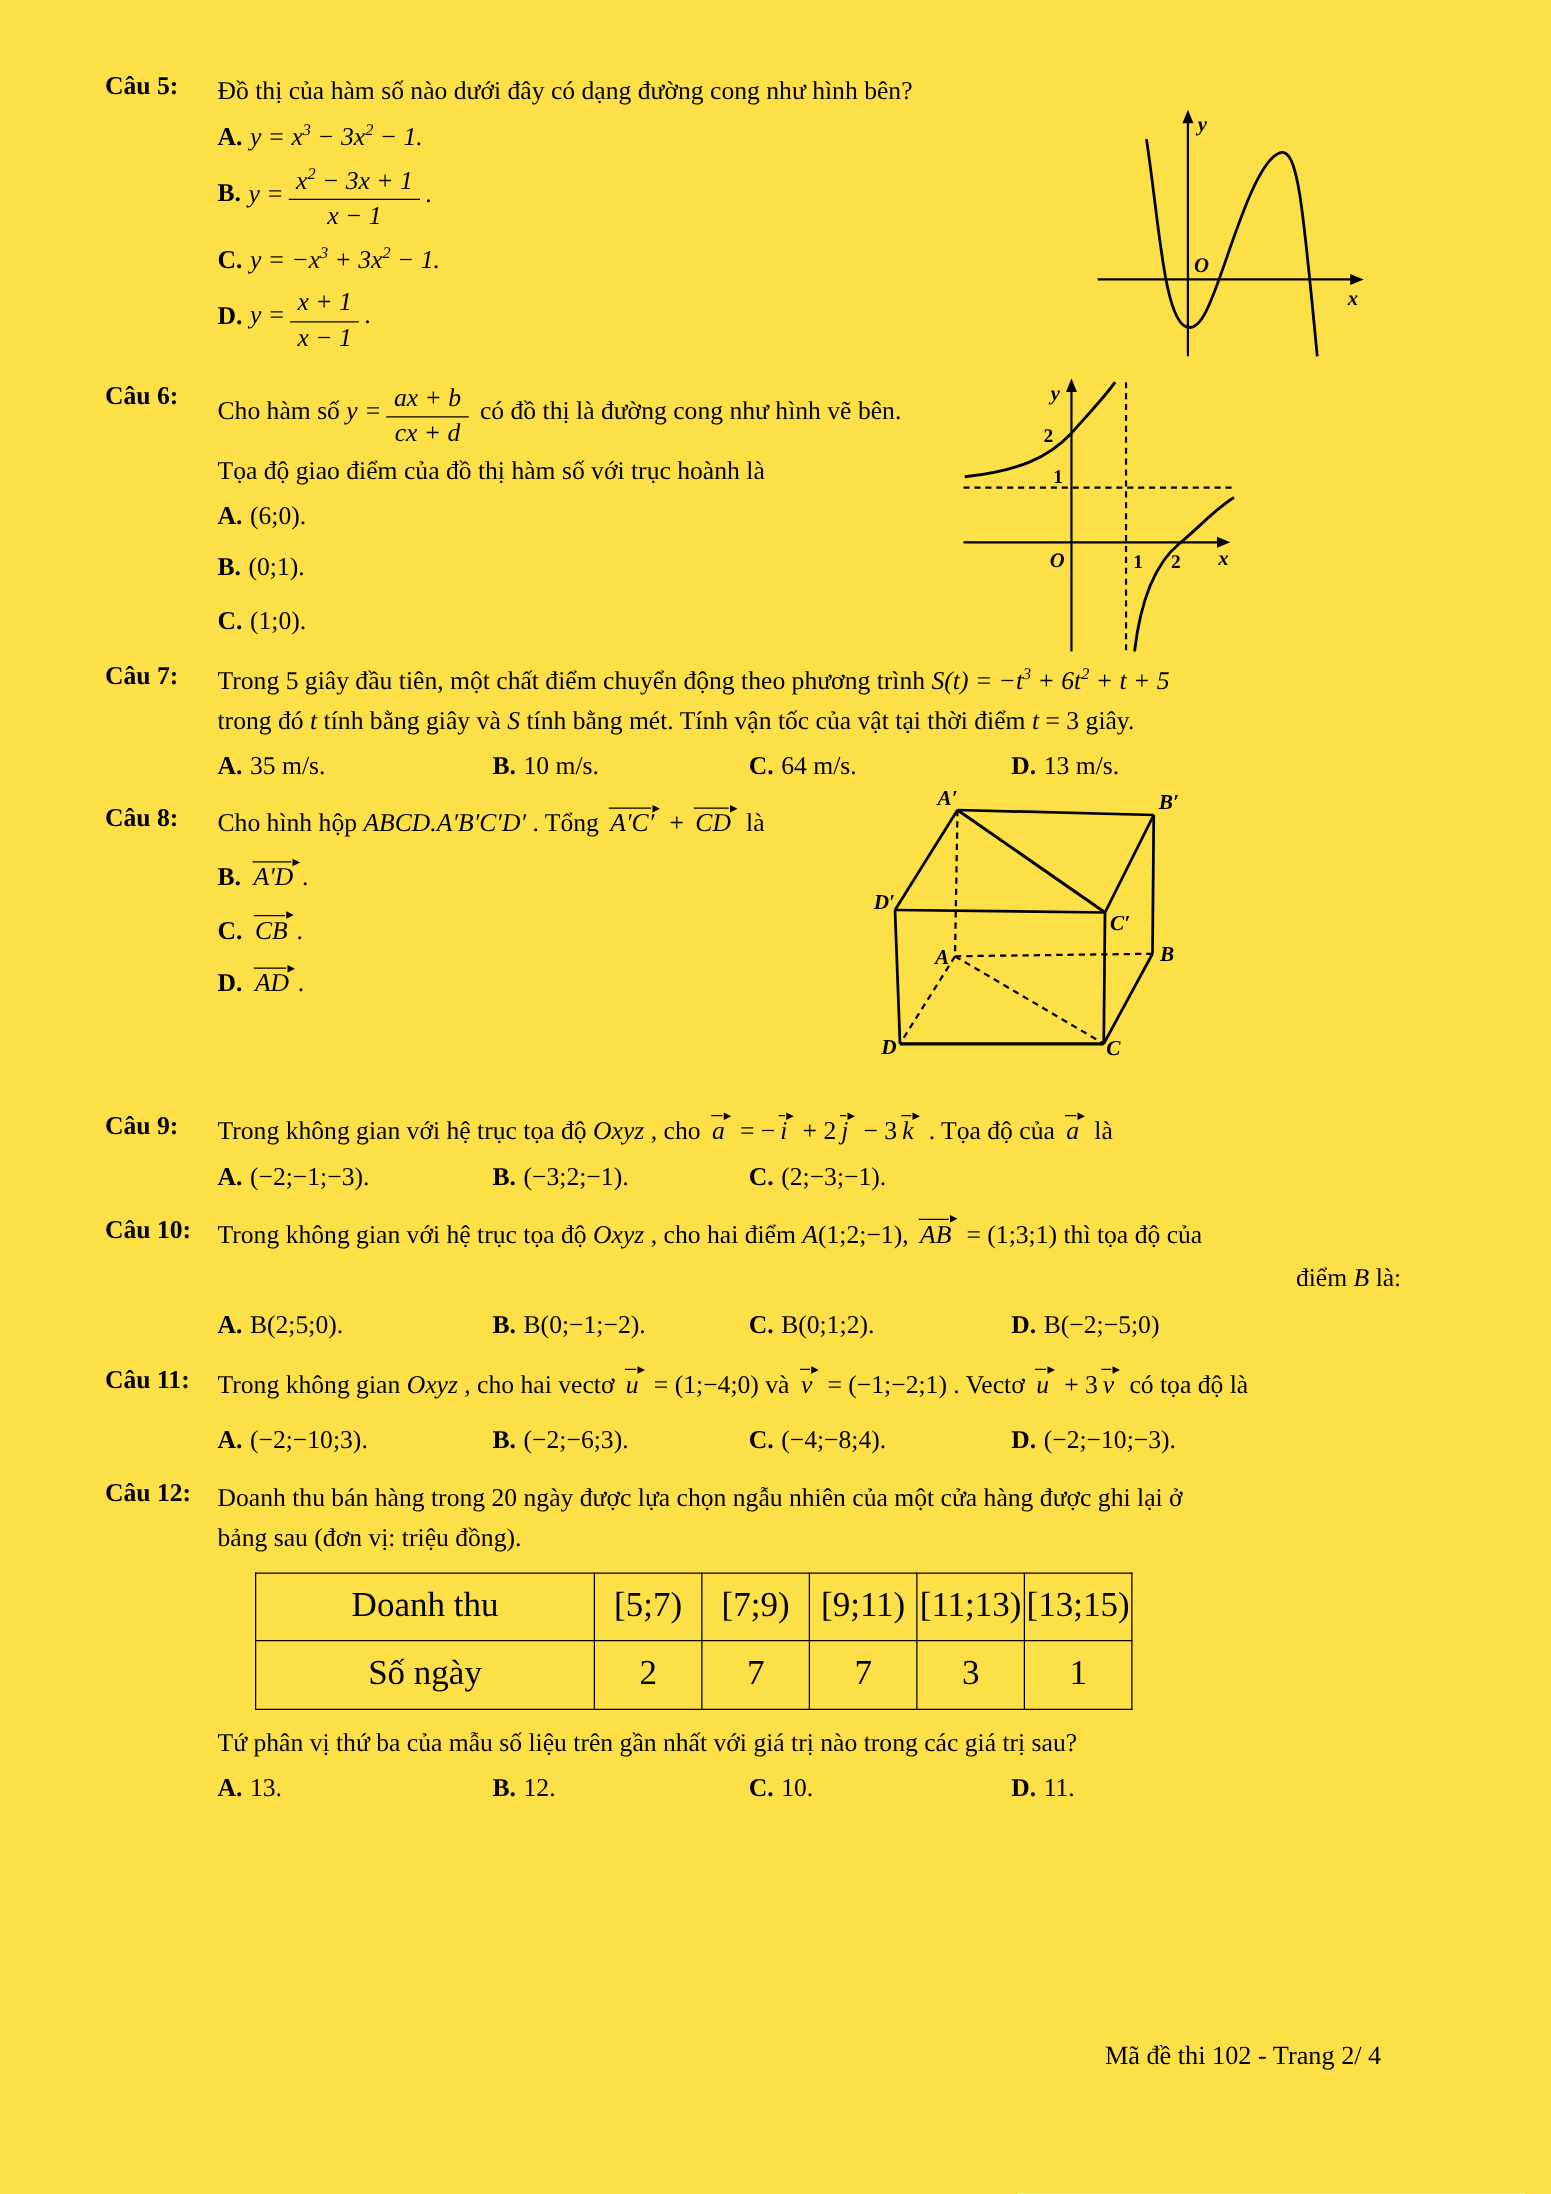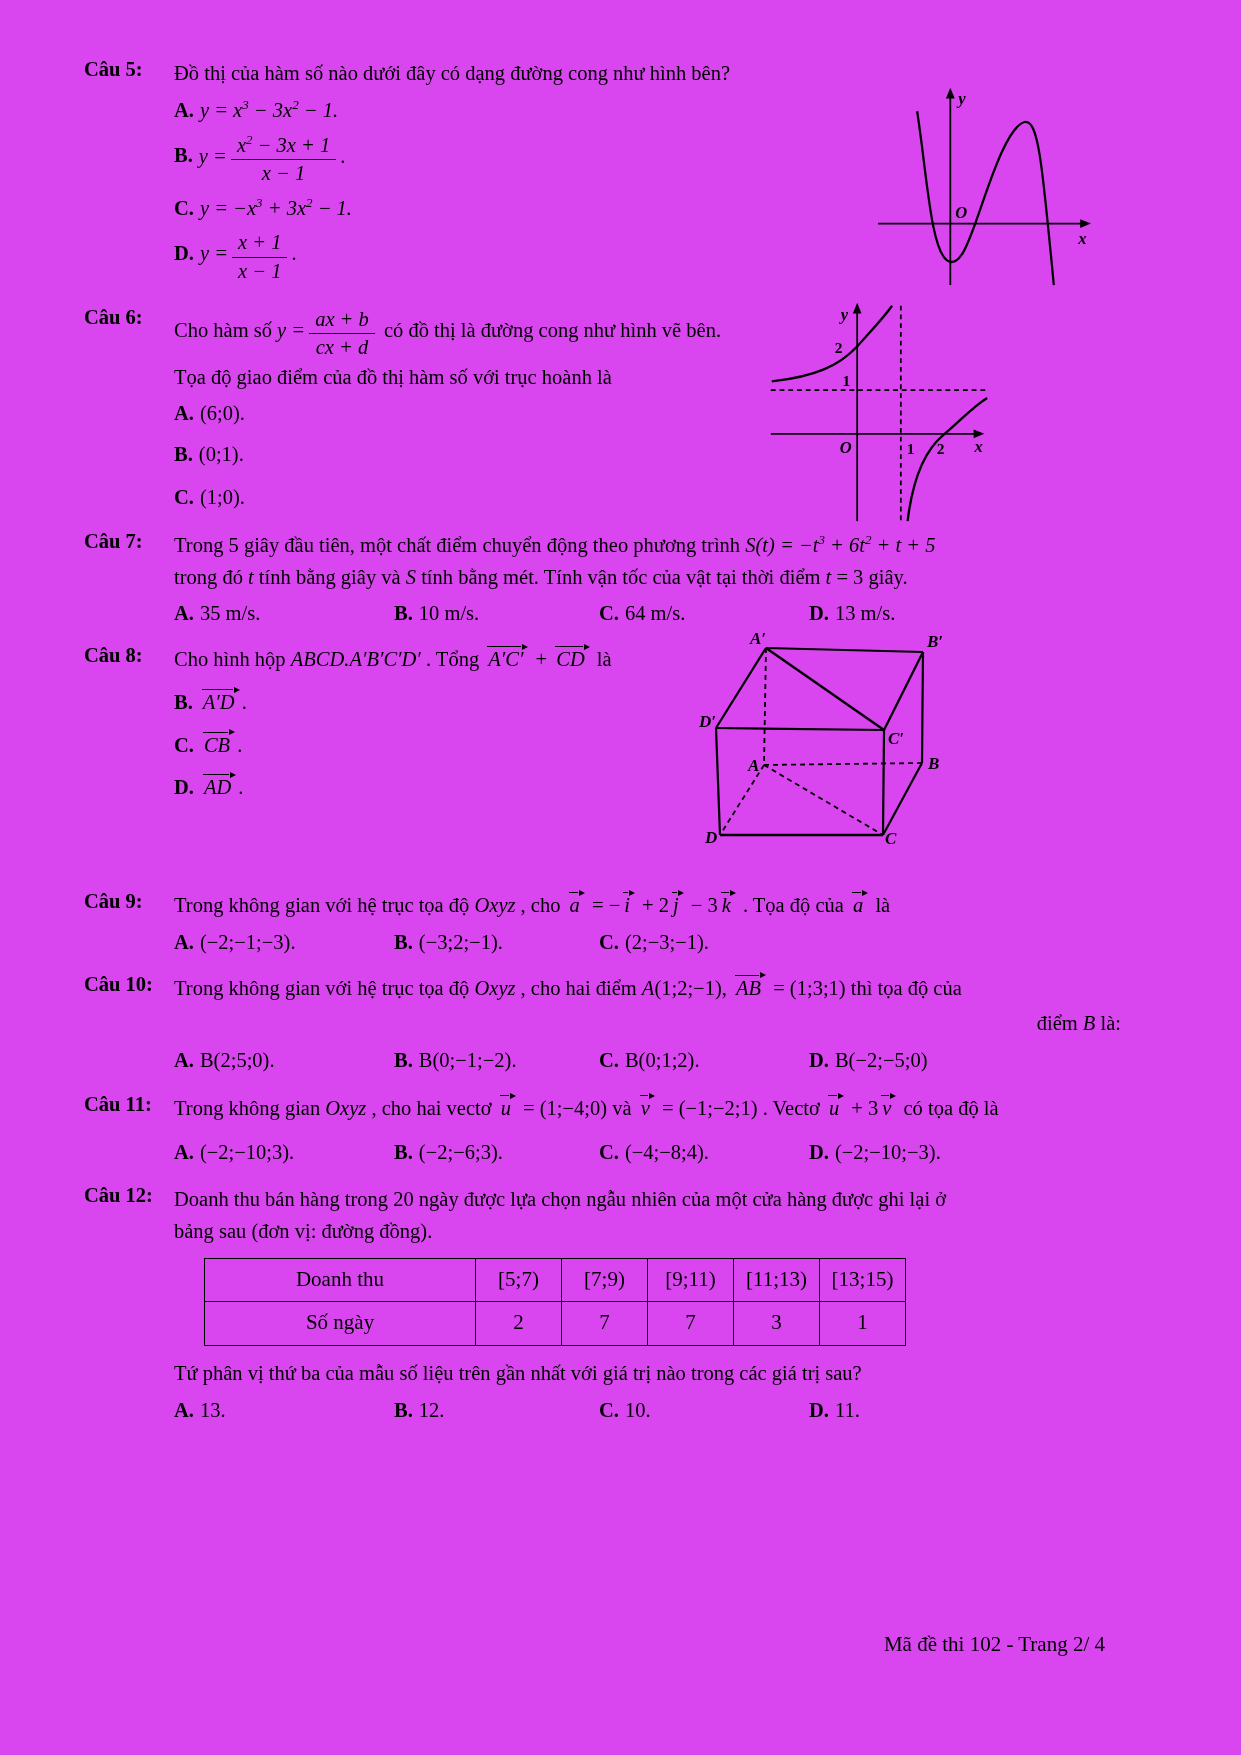--- a/index.html
+++ b/index.html
@@ -1,19 +1,19 @@
 <!DOCTYPE html>
 <html><head>
 <meta charset="utf-8">
 <style>
   html,body{margin:0;padding:0;background:#ffffff;}
   .page{
     position:relative;
     width:1241px;height:1755px;
-    background:#d946ef;
+    background:#fde047;
     color:#000;
     font-family:"Liberation Serif","DejaVu Serif",serif;
     font-size:20.5px;
     overflow:hidden;
   }
   .content{padding-top:58px;}
   .q{position:relative;}
   .qlabel{position:absolute;left:84px;top:0;width:88px;font-weight:700;}
   .qc{margin-left:174px;margin-right:120px;line-height:1.55;}
   .stem{line-height:1.55;}
@@ -29,21 +29,21 @@
   .vec::before{content:"";position:absolute;left:1px;right:6px;top:1px;border-top:1.5px solid #000;}
   .vec::after{content:"";position:absolute;right:-1px;top:-1.2px;width:0;height:0;
     border-left:6px solid #000;border-top:3px solid transparent;border-bottom:3px solid transparent;}
   .fig{position:absolute;}
   .fig5{left:872px;top:24px;}
   .fig6{left:765px;top:-8px;}
   .fig8{left:698px;top:-14px;}
   svg .lbl{font-family:"Liberation Serif",serif;font-style:italic;font-weight:700;font-size:17px;}
   svg .tk{font-family:"Liberation Serif",serif;font-style:normal;font-weight:700;font-size:16px;}
   .dtable{border-collapse:collapse;margin:10px 0 12px 30px;}
-  .dtable td{border:1.7px solid #000;text-align:center;padding:4px 0 6px;font-size:21px;}
+  .dtable td{border:1.7px solid #000;text-align:center;padding:4px 0 6px;font-size:28px;}
   .dtable .c0{width:270px;}
   .dtable .cb{width:85px;}
   .footer{position:absolute;top:1632px;right:136px;font-size:21px;}
   .mb-a{margin-bottom:20px;}
   .mb-b{margin-bottom:16px;}
   .mb-c{margin-bottom:14px;}
   .mb-d{margin-bottom:44px;}
 </style>
 </head>
 <body>
@@ -199,21 +199,21 @@
         <span><span class="ol">C.</span><span>(−4;−8;4).</span></span>
         <span><span class="ol">D.</span><span>(−2;−10;−3).</span></span>
       </div>
     </div>
   </div>
 
   <div class="q">
     <span class="qlabel">Câu 12:</span>
     <div class="qc">
       <div class="stem"><span>Doanh thu bán hàng trong 20 ngày được lựa chọn ngẫu nhiên của một cửa hàng được ghi lại ở</span></div>
-      <div class="stem"><span>bảng sau (đơn vị: đường đồng).</span></div>
+      <div class="stem"><span>bảng sau (đơn vị: triệu đồng).</span></div>
       <table class="dtable">
         <tbody>
               <tr>
           <td class="c0">Doanh thu</td>
           <td class="cb">[5;7)</td>
           <td class="cb">[7;9)</td>
           <td class="cb">[9;11)</td>
           <td class="cb">[11;13)</td>
           <td class="cb">[13;15)</td>
         </tr>

